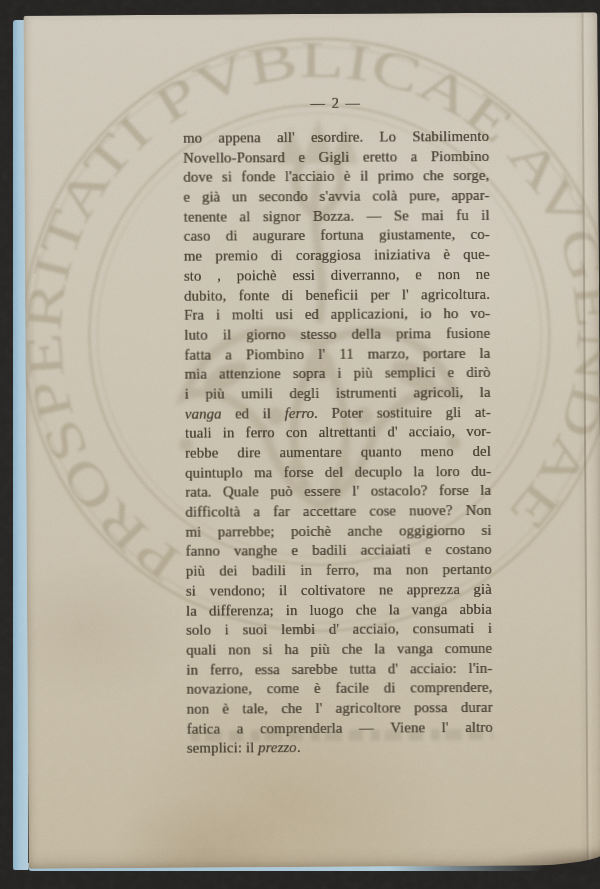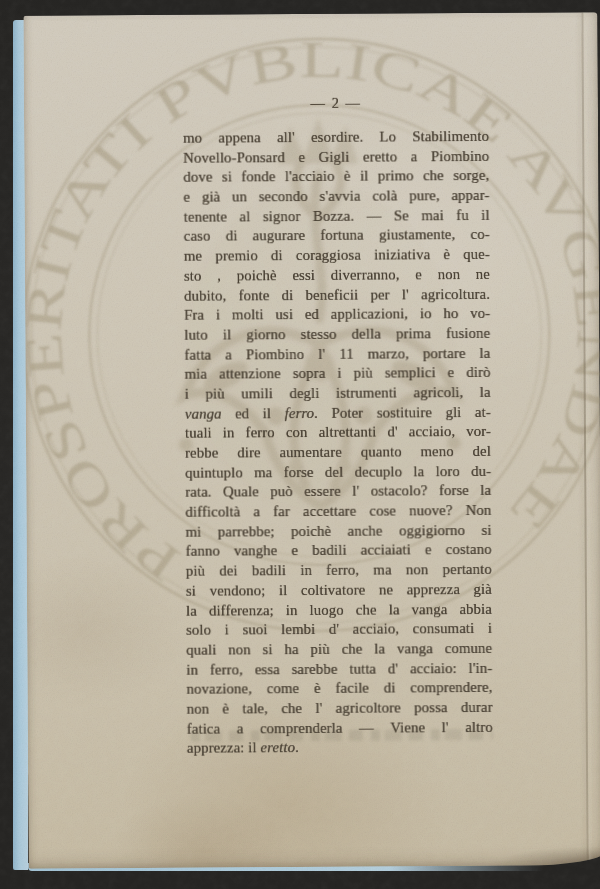--- a/index.html
+++ b/index.html
@@ -165,21 +165,21 @@
       <div class="line"><span>fanno vanghe e badili acciaiati e costano</span></div>
       <div class="line"><span>più dei badili in ferro, ma non pertanto</span></div>
       <div class="line"><span>si vendono; il coltivatore ne apprezza già</span></div>
       <div class="line"><span>la differenza; in luogo che la vanga abbia</span></div>
       <div class="line"><span>solo i suoi lembi d' acciaio, consumati i</span></div>
       <div class="line"><span>quali non si ha più che la vanga comune</span></div>
       <div class="line"><span>in ferro, essa sarebbe tutta d' acciaio: l'in-</span></div>
       <div class="line"><span>novazione, come è facile di comprendere,</span></div>
       <div class="line"><span>non è tale, che l' agricoltore possa durar</span></div>
       <div class="line"><span>fatica a comprenderla — Viene l' altro</span></div>
-      <div class="line last"><span>apprezza: il </span><span class="it">eretto</span><span>.</span></div>
+      <div class="line last"><span>semplici: il </span><span class="it">prezzo</span><span>.</span></div>
     </div>
 
   <div class="showthrough"></div>
 
   <div class="crease"></div>
 </div>
 
 <svg class="layer noise" width="600" height="889">
   <filter id="grain">
       <feTurbulence type="fractalNoise" baseFrequency="0.8" numOctaves="2" stitchTiles="stitch"></feTurbulence>

